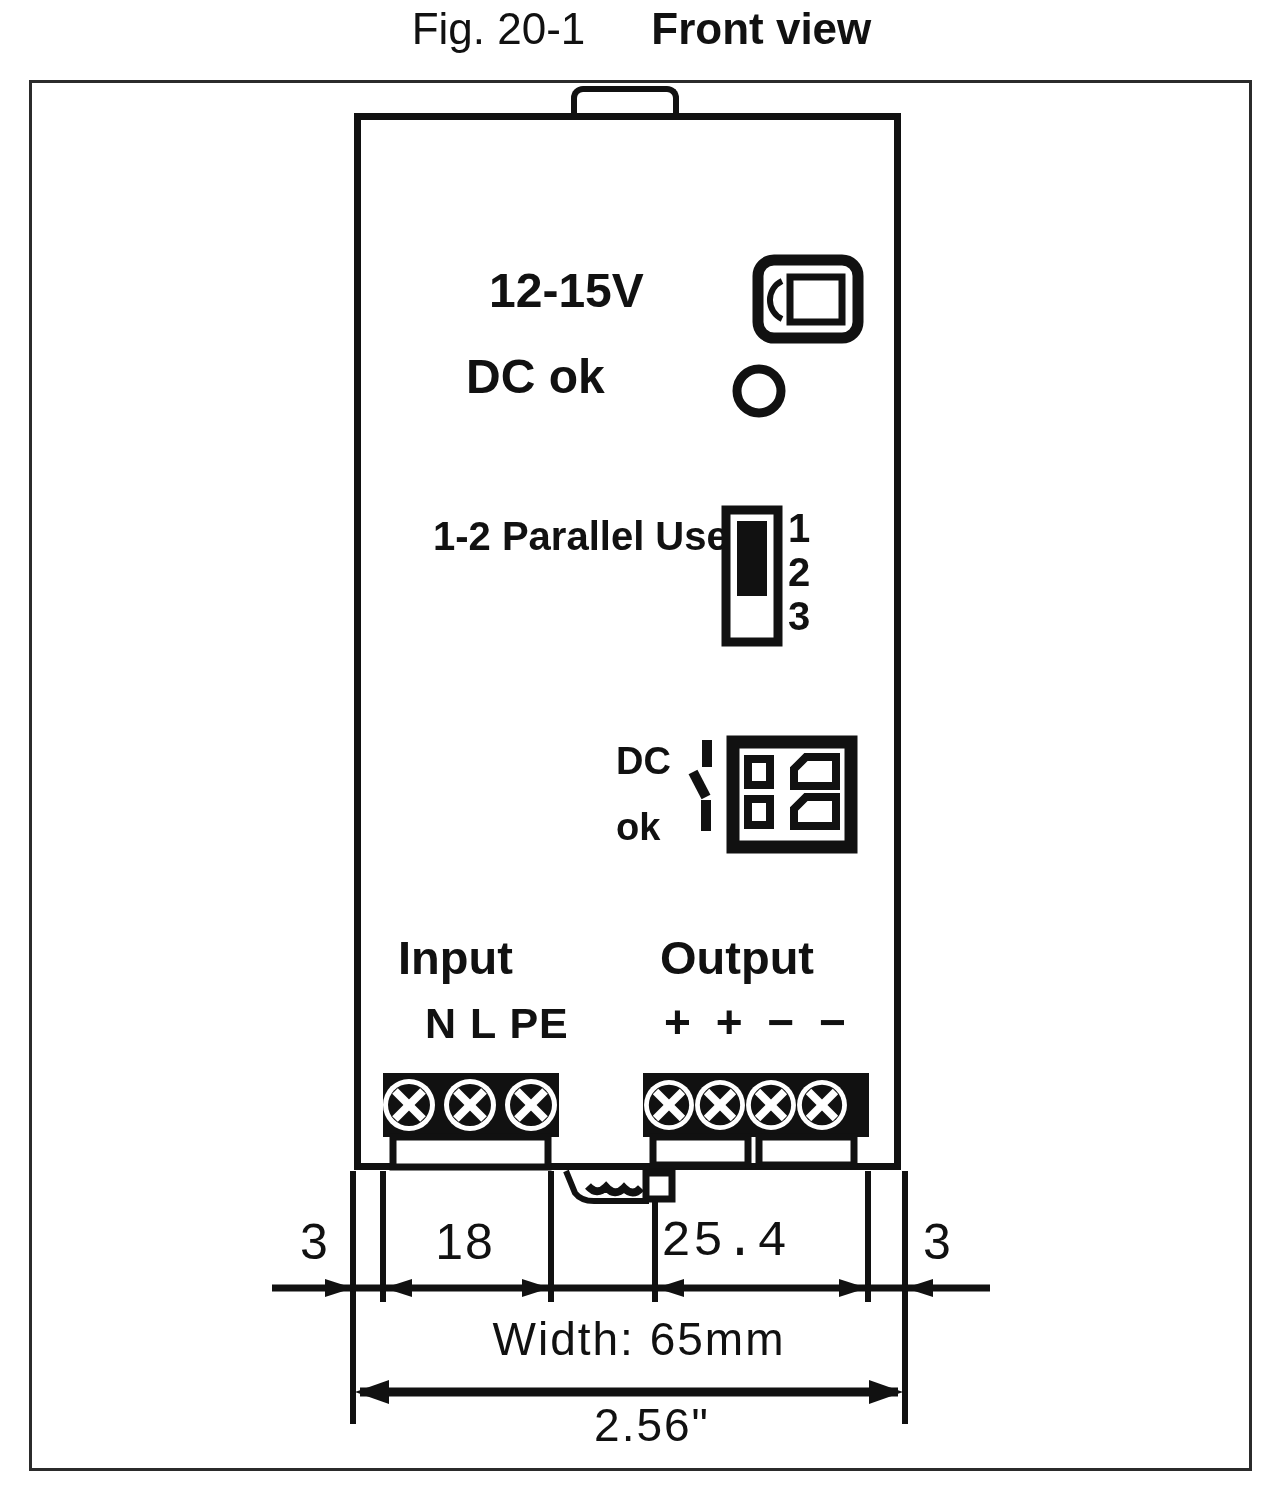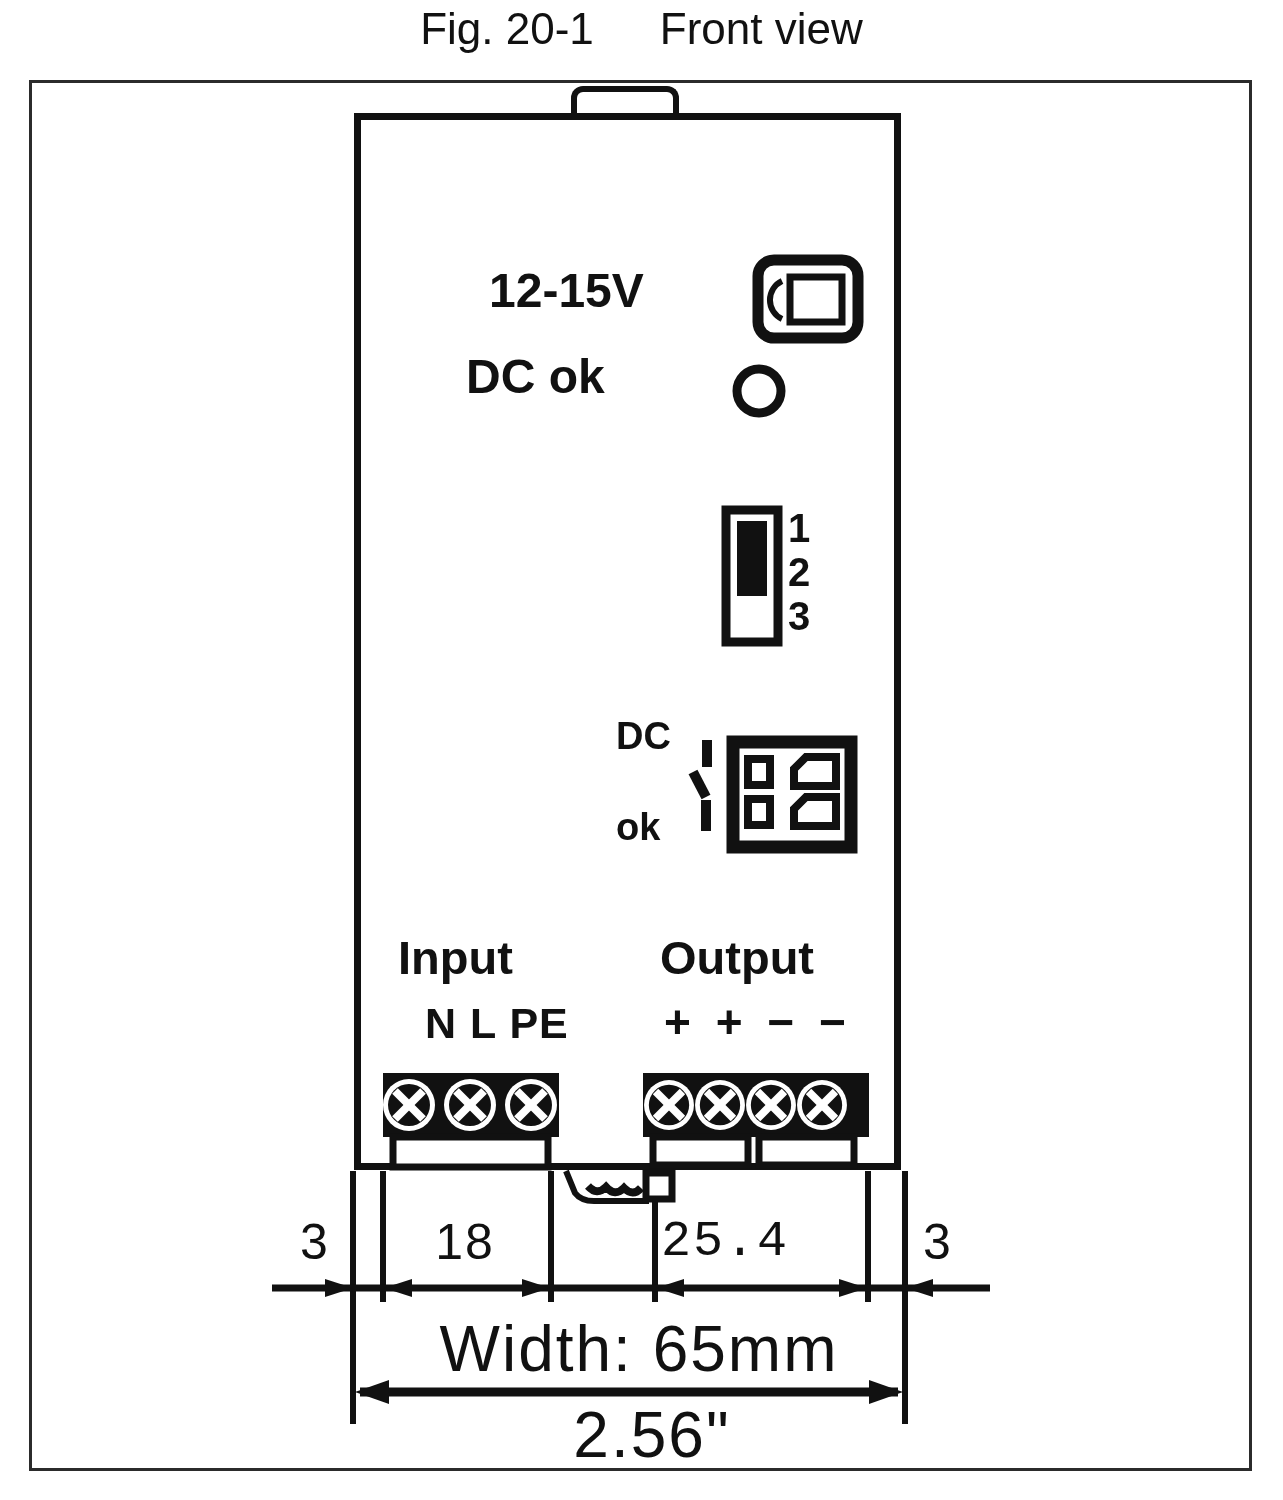--- a/index.html
+++ b/index.html
@@ -1,63 +1,64 @@
 <!DOCTYPE html>
 <html><head>
 <meta charset="utf-8">
 <style>
   html,body{margin:0;padding:0;background:#ffffff;}
   .canvas{position:relative;width:1283px;height:1500px;background:#fff;overflow:hidden;
           font-family:"Liberation Sans",sans-serif;color:#111;}
   .caption{position:absolute;left:0;top:4px;width:100%;display:flex;justify-content:center;
            align-items:baseline;gap:66px;font-size:44px;}
   .cap-label{font-weight:400;}
-  .cap-title{font-weight:400;}
+  .cap-title{font-weight:700;}
   .frame{position:absolute;left:29px;top:80px;width:1223px;height:1391px;
          border:3px solid #2b2b2b;box-sizing:border-box;}
   .tab{position:absolute;left:571px;top:86px;width:108px;height:32px;background:#fff;
        border:6px solid #111;border-bottom:none;border-radius:12px 12px 0 0;box-sizing:border-box;}
   .device{position:absolute;left:354px;top:113px;width:547px;height:1057px;background:transparent;
           border:7px solid #111;box-sizing:border-box;}
   .txt{position:absolute;white-space:pre;line-height:1.04;color:#111;}
   .b{font-weight:700;}
   .sb{font-weight:600;}
   .ctr{text-align:center;}
   .fs48{font-size:48px;}
   .fs47{font-size:47px;}
   .fs46{font-size:46px;}
   .fs43{font-size:43px;}
   .fs40{font-size:40px;}
   .fs38{font-size:38px;}
   .fs50{font-size:50px;letter-spacing:2px;}
-  .fs54{font-size:64px;letter-spacing:2px;}
+  .fs54{font-size:46px;letter-spacing:2px;}
   svg.overlay{position:absolute;left:0;top:0;}
 </style>
 </head>
 <body>
 
 <div class="canvas">
 
   <div class="caption">
     <span class="cap-label">Fig. 20-1</span>
     <span class="cap-title">Front view</span>
   </div>
 
   <div class="frame"></div>
   <div class="tab"></div>
   <div class="device"></div>
 
   <div class="txt b fs48" style="left:470px;top:266px;margin-left:19px;">12-15V</div>
   <div class="txt b fs48" style="left:466px;top:352px;">DC ok</div>
 
+  <div class="txt sb fs40" style="left:433px;top:516px;">1-2 Parallel Use</div>
   <div class="txt sb fs40" style="left:788px;top:508px;">1</div>
   <div class="txt sb fs40" style="left:788px;top:552px;">2</div>
   <div class="txt sb fs40" style="left:788px;top:596px;">3</div>
 
-  <div class="txt b fs38" style="left:616px;top:717px;">DC</div>
+  <div class="txt b fs38" style="left:616px;top:742px;">DC</div>
   <div class="txt b fs38" style="left:616px;top:792px;margin-top:16px;">ok</div>
 
   <div class="txt b fs47" style="left:398px;top:934px;">Input</div>
   <div class="txt b fs43" style="left:396px;top:1001px;letter-spacing:1px;margin-left:29px;">N L PE</div>
   <div class="txt b fs47" style="left:660px;top:934px;">Output</div>
   <div class="txt b fs46" style="left:664px;top:999px;letter-spacing:6px;">+ + − −</div>
 
   <div class="txt fs50 ctr" style="left:293px;top:1216px;width:44px;">3</div>
   <div class="txt fs50 ctr" style="left:415px;top:1216px;width:100px;">18</div>
   <div class="txt fs50 ctr" style="left:660px;top:1216px;width:130px;font-family:Liberation Mono, monospace;">25.4</div>

